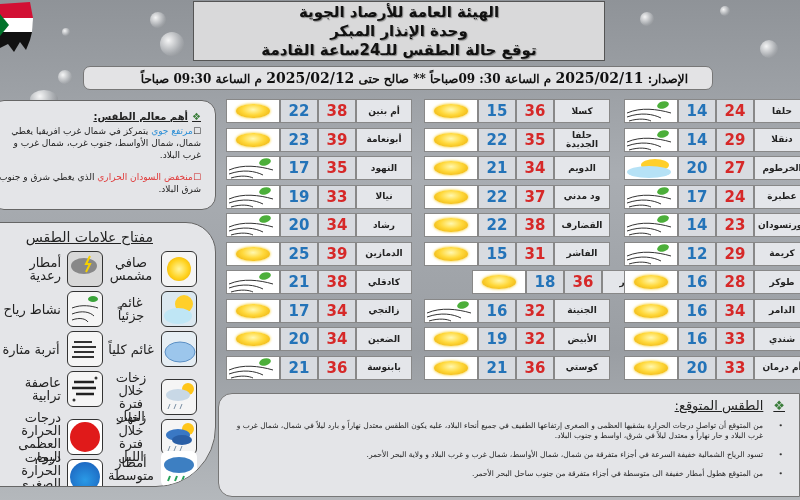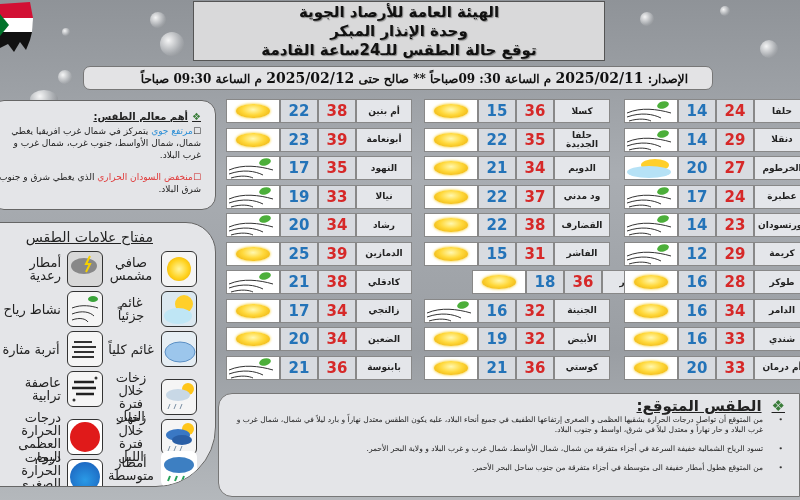--- a/index.html
+++ b/index.html
@@ -22,21 +22,21 @@
 .lg-icon{width:36px;height:36px;border:1px solid #333;border-radius:6px;background:#f5f5f5;display:flex;align-items:center;justify-content:center;overflow:hidden}
 .lg-label{font-size:13px;line-height:13px;color:#222;margin-right:6px;text-align:center}
 .row{position:absolute;height:24px;display:flex;direction:ltr}
 .cell{height:24px;border:1px solid #888;display:flex;align-items:center;justify-content:center}
 .cell.icon{width:54px;background:#fff}
 .cell.min{width:38px;background:#d8dbe0;color:#2373b8;font-weight:bold;font-size:15px}
 .cell.max{width:38px;background:#d8dbe0;color:#d62828;font-weight:bold;font-size:15px}
 .cell.city{width:56px;background:#e4e6ea;font-size:9px;font-weight:bold;color:#222;direction:rtl;text-align:center;line-height:9px}
 .sun{width:34px;height:14px;border-radius:50%;background:radial-gradient(ellipse at 50% 40%,#fff8b0 0%,#ffd83a 45%,#e8a800 100%);box-shadow:0 0 3px #f3c400}
 .expected{position:absolute;left:218px;top:393px;width:582px;height:104px;background:#e4e5e8;border:1px solid #777;border-radius:14px 0 0 14px;direction:rtl;font-size:7.5px;color:#222;padding:7px 14px 0 16px;line-height:10px}
-.expected h3{font-size:15px;font-weight:bold;text-decoration:underline;margin-bottom:4px}
+.expected h3{font-size:13px;font-weight:normal;text-decoration:underline;margin-bottom:10px}
 .expected ul{list-style:none}
 .expected li{position:relative;padding-right:22px;margin-bottom:9px}
 .expected li::before{content:"•";position:absolute;right:2px;top:0;color:#333}
 </style>
 </head>
 <body>
 
 <div class="drops">
   <div class="drop" style="left:150px;top:12px;width:16px;height:16px"></div>
   <div class="drop" style="left:160px;top:32px;width:24px;height:24px"></div>

